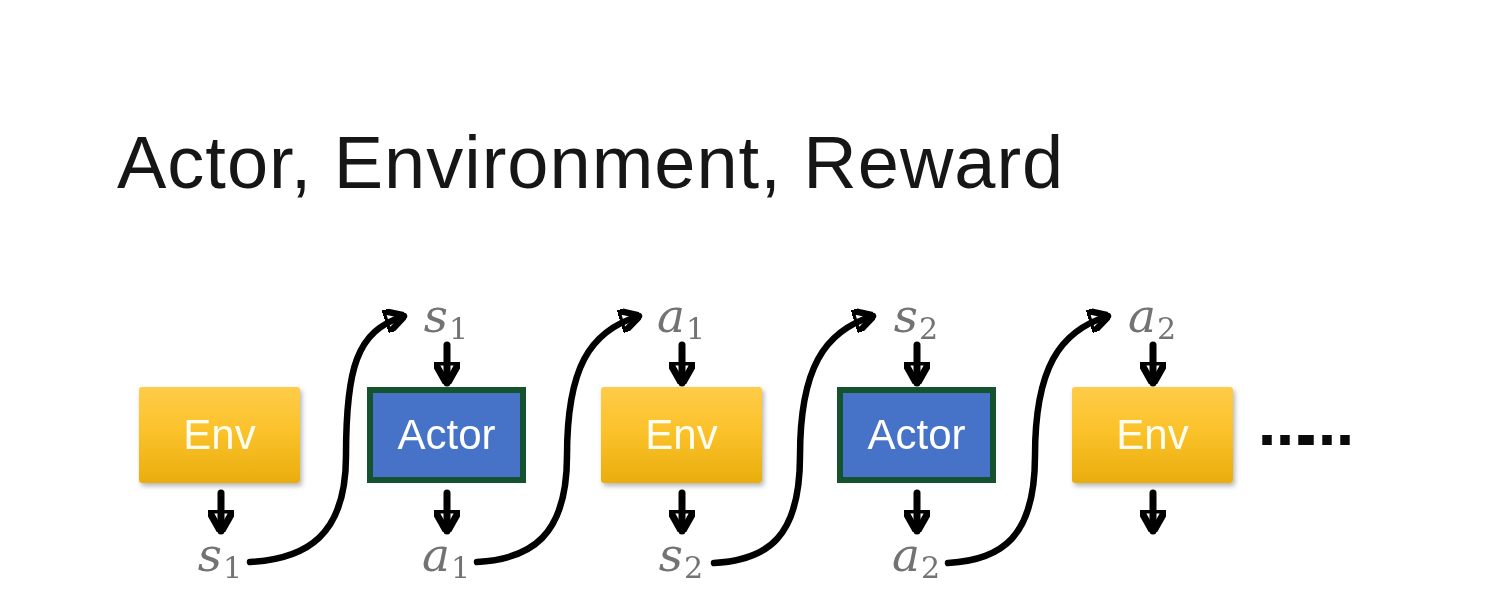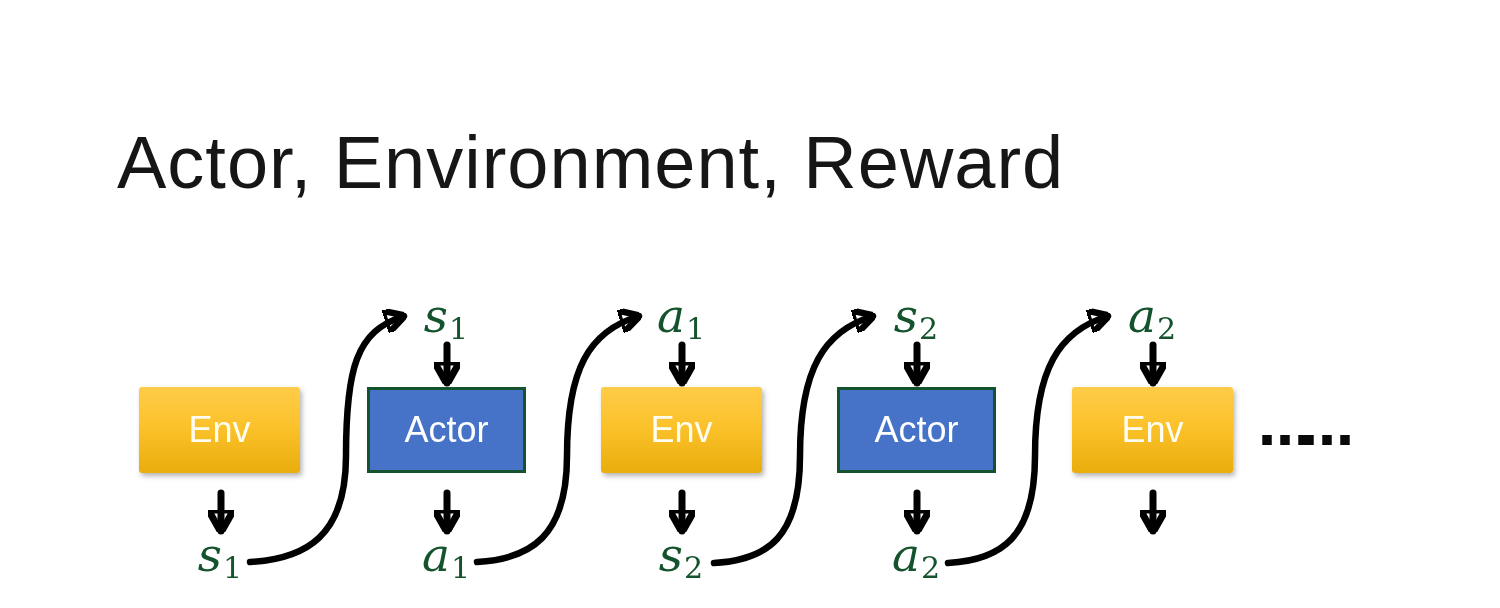--- a/index.html
+++ b/index.html
@@ -13,44 +13,44 @@
   #title{
     position:absolute;
     left:117px;top:120px;
     font-size:74px;
     letter-spacing:1px;
     color:#161616;
     white-space:nowrap;
   }
   .box{
     position:absolute;
-    top:387px;height:86px;
+    top:387px;height:96px;
     display:flex;align-items:center;justify-content:center;
-    font-size:36px;
+    font-size:42px;
     box-sizing:border-box;
   }
   .box.env{
     background:linear-gradient(180deg,#FFCC49 0%,#FBC22B 45%,#E9AD0C 100%);
     border-radius:3px;
     box-shadow:2px 3px 5px rgba(90,90,90,0.45);
     color:#FFFDF0;
   }
   .box.actor{
     background:#4673C7;
-    border:3px solid #14532d;
+    border:6px solid #14532d;
     color:#ffffff;
   }
   .mlabel{
     position:absolute;
     width:100px;height:56px;line-height:56px;
     text-align:center;
     font-family:"DejaVu Serif",serif;
     font-style:italic;
     font-size:47px;
-    color:#14532d;
+    color:#737373;
     white-space:nowrap;
   }
   .mlabel.top{top:288px;}
   .mlabel.bottom{top:527px;}
   .msub{
     font-style:normal;
     font-size:0.64em;
     vertical-align:-0.24em;
     margin-left:1px;
   }

